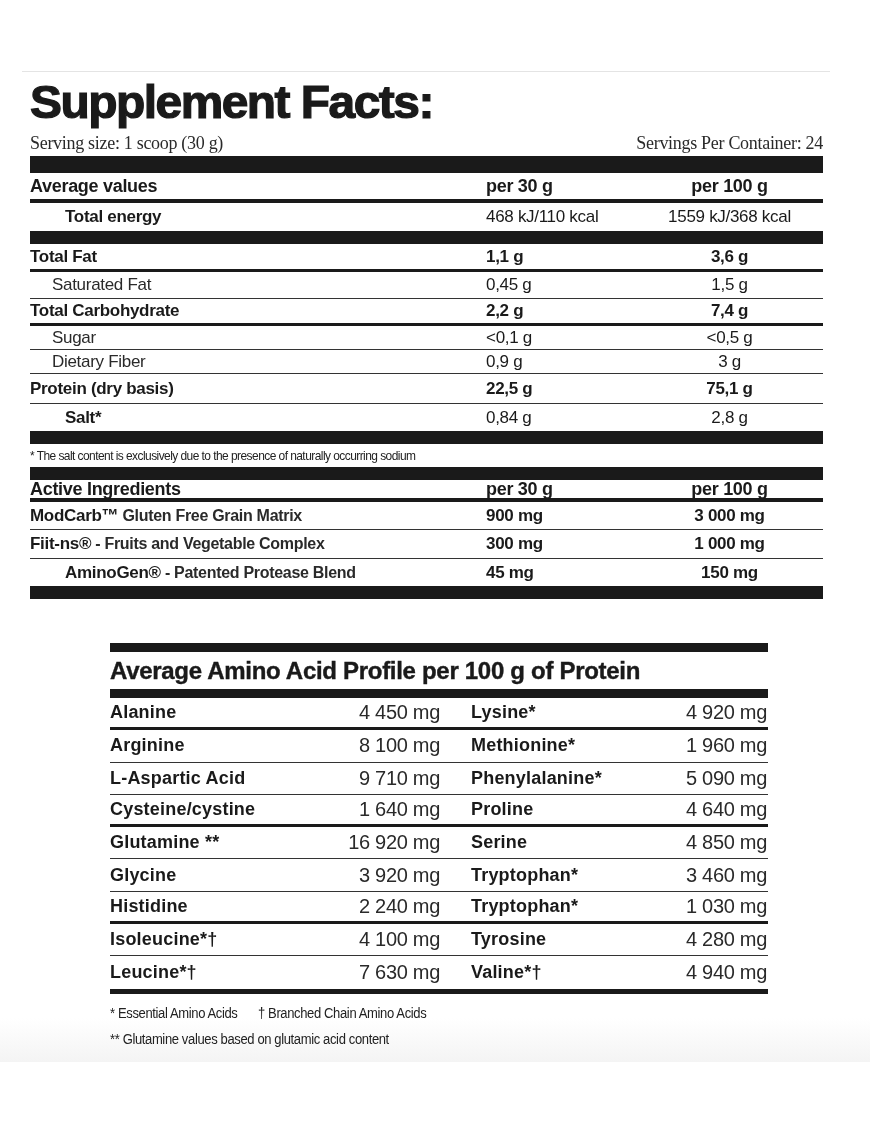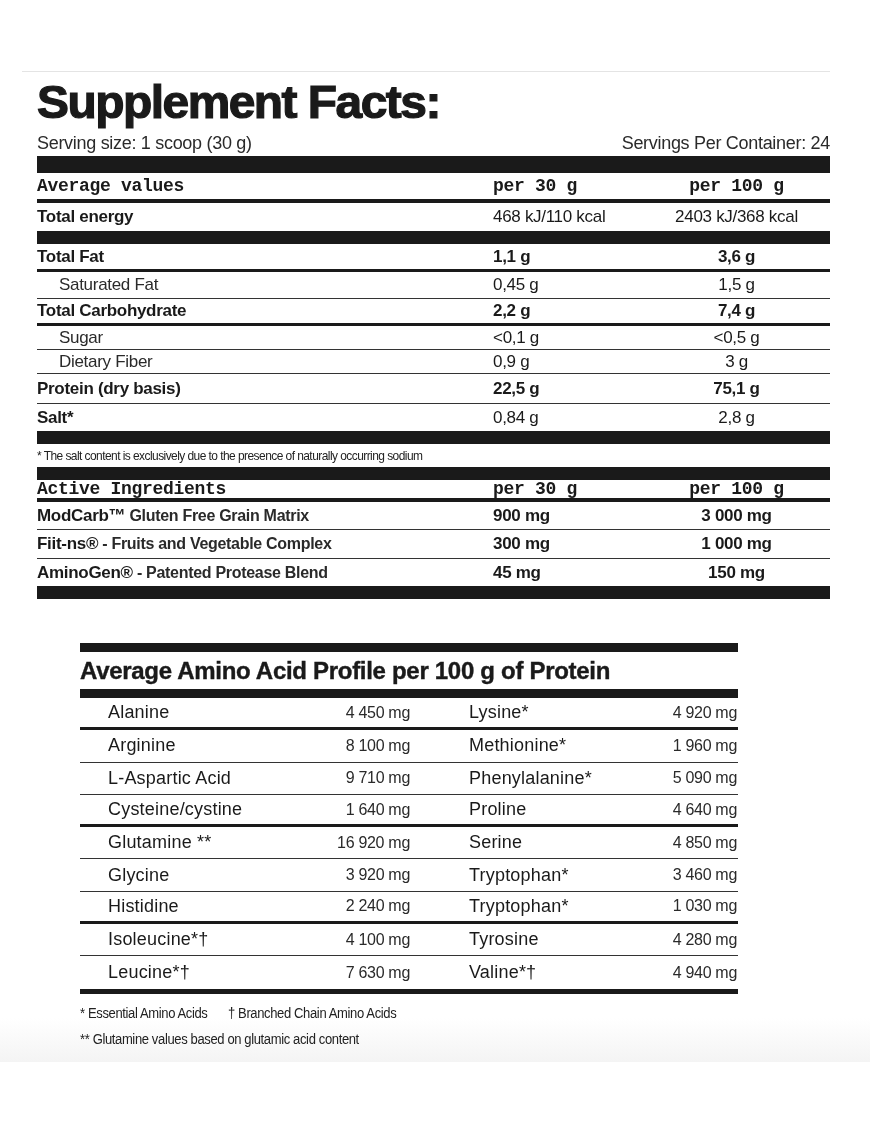--- a/index.html
+++ b/index.html
@@ -4,57 +4,57 @@
 <style>
   * { box-sizing: border-box; margin: 0; padding: 0; }
   html, body { width: 870px; height: 1131px; background: #ffffff; overflow: hidden; }
   body { position: relative; font-family: "Liberation Sans", sans-serif; color: #1a1a1a; }
 
   .top-rule { position: absolute; left: 22px; top: 71px; width: 808px; height: 1px; background: #e4e4e4; }
   .bottom-fade { position: absolute; left: 0; top: 1018px; width: 870px; height: 44px;
     background: linear-gradient(#ffffff, #f4f4f4); }
 
   
-  .facts { position: absolute; left: 37px; top: 76px; width: 793px; }
+  .facts { position: absolute; left: 30px; top: 76px; width: 793px; }
   .facts-title { font-family: "Liberation Sans", sans-serif; font-weight: 900; font-size: 47px;
     letter-spacing: -1.5px; line-height: 52px; transform: scaleX(1.02); transform-origin: left;
     -webkit-text-stroke: 1.2px #1a1a1a; }
   .serving { display: flex; justify-content: space-between; font-size: 18px; color: #2a2a2a;
-    height: 26px; line-height: 26px; margin-top: 2px; letter-spacing: -0.3px; }
+    height: 26px; line-height: 26px; margin-top: 2px; letter-spacing: -0.3px; font-family: Liberation Serif, serif; }
   .bar { background: #1a1a1a; width: 100%; }
   .bar-xl { height: 17px; }
   .bar-l  { height: 13px; }
 
   .row { display: flex; align-items: center; height: 28px; border-bottom: 1.5px solid #333; }
   .row.thick { border-bottom: 4px solid #1a1a1a; }
-  .row.noline { border-bottom: none; }
+  .row.noline { border-bottom: none; margin-left: 35px; }
   .row .label { flex: 1; font-size: 17px; letter-spacing: -0.3px; white-space: nowrap; }
   .row .c1 { width: 150px; font-size: 17px; letter-spacing: -0.3px; }
   .row .c2 { width: 187px; text-align: center; font-size: 17px; letter-spacing: -0.3px; }
   .b { font-weight: bold; }
   .ind { padding-left: 22px; color: #2a2a2a; }
   .reg { font-weight: bold; font-size: 16px; color: #2a2a2a; }
-  .hdr { height: 30px; font-family: Liberation Mono, monospace; }
+  .hdr { height: 30px; }
   .hdr .label, .hdr .c1, .hdr .c2 { font-size: 18px; font-weight: bold; }
   .sugar-row { border-bottom: 1.5px solid #333; }
   .sugar-row .label { position: relative; }
   .footnote { height: 23px; line-height: 23px; font-size: 13px; letter-spacing: -0.6px; color: #222;
     transform: scaleX(0.92); transform-origin: left; white-space: nowrap; }
 
   
-  .amino { position: absolute; left: 80px; top: 643px; width: 658px; }
+  .amino { position: absolute; left: 110px; top: 643px; width: 658px; }
   .amino .bar-top { height: 9px; background: #1a1a1a; }
   .amino-title { font-size: 24px; font-weight: bold; height: 37px; line-height: 37px;
     letter-spacing: -0.3px; white-space: nowrap; -webkit-text-stroke: 0.4px #1a1a1a; }
   .amino .bar-mid { height: 9px; background: #1a1a1a; }
   .amino-grid { display: grid; grid-template-columns: 331px 327px; }
   .arow { display: flex; align-items: center; height: 32.3px; border-bottom: 1.5px solid #333; }
   .arow.thick { border-bottom: 3.5px solid #1a1a1a; }
-  .arow .name { flex: 1; font-weight: normal; font-size: 18px; letter-spacing: 0.2px; white-space: nowrap; margin-left: 28px; }
-  .arow .val { font-size: 16px; text-align: right; letter-spacing: -0.3px; color: #2a2a2a; padding-right: 1px; }
+  .arow .name { flex: 1; font-weight: bold; font-size: 18px; letter-spacing: 0.2px; white-space: nowrap; }
+  .arow .val { font-size: 20px; text-align: right; letter-spacing: -0.3px; color: #2a2a2a; padding-right: 1px; }
   .rcol .name { padding-left: 30px; }
   .amino .bar-bottom { height: 5px; background: #1a1a1a; }
   .amino-notes { margin-top: 6px; font-size: 14px; color: #222; letter-spacing: -0.4px; line-height: 26px;
     transform: scaleX(0.93); transform-origin: left; white-space: nowrap; }
   .amino-notes span + span { margin-left: 22px; }
 </style>
 </head>
 <body>
 
 <div class="top-rule"></div>
@@ -70,21 +70,21 @@
 
   <div class="row hdr thick">
     <span class="label">Average values</span>
     <span class="c1">per 30 g</span>
     <span class="c2">per 100 g</span>
   </div>
 
   <div class="row noline">
     <span class="label b">Total energy</span>
     <span class="c1">468 kJ/110 kcal</span>
-    <span class="c2">2403 kJ/368 kcal</span>
+    <span class="c2">1559 kJ/368 kcal</span>
   </div>
   <div class="bar bar-l"></div>
 
   <div class="row thick" style="border-bottom-width:3px">
     <span class="label b">Total Fat</span>
     <span class="c1 b">1,1 g</span>
     <span class="c2 b">3,6 g</span>
   </div>
   <div class="row" style="height:27px">
     <span class="label ind">Saturated Fat</span>

